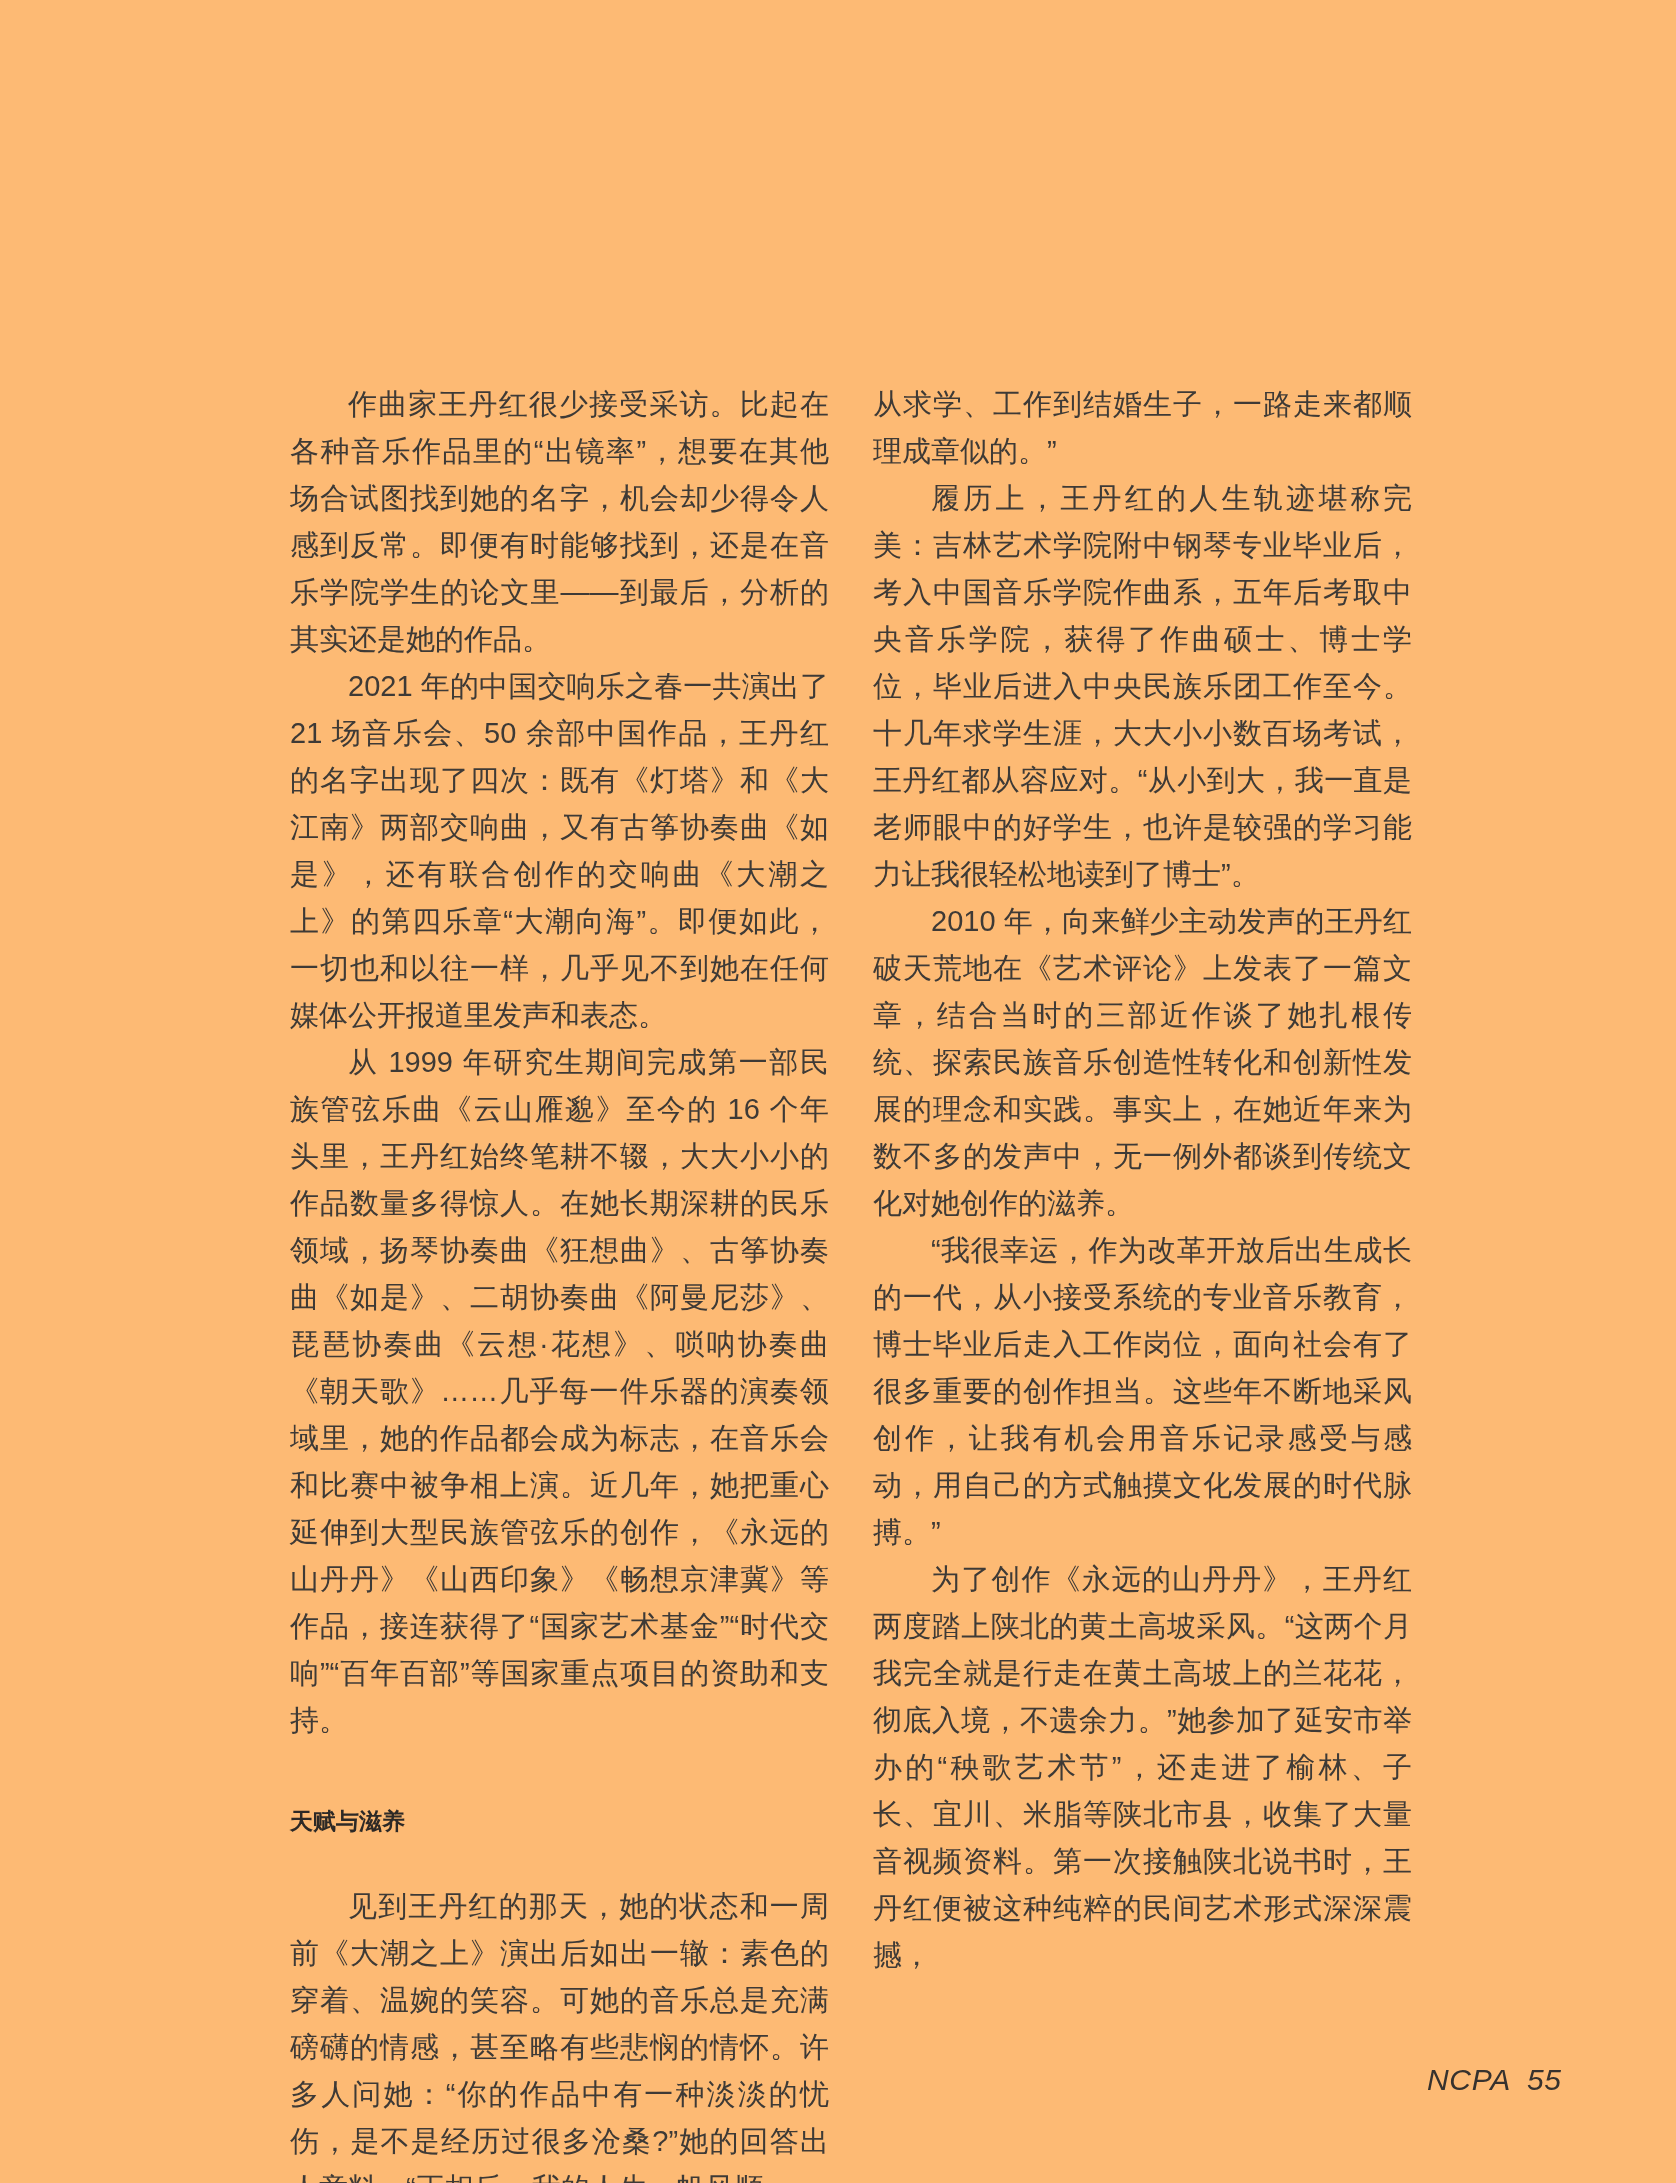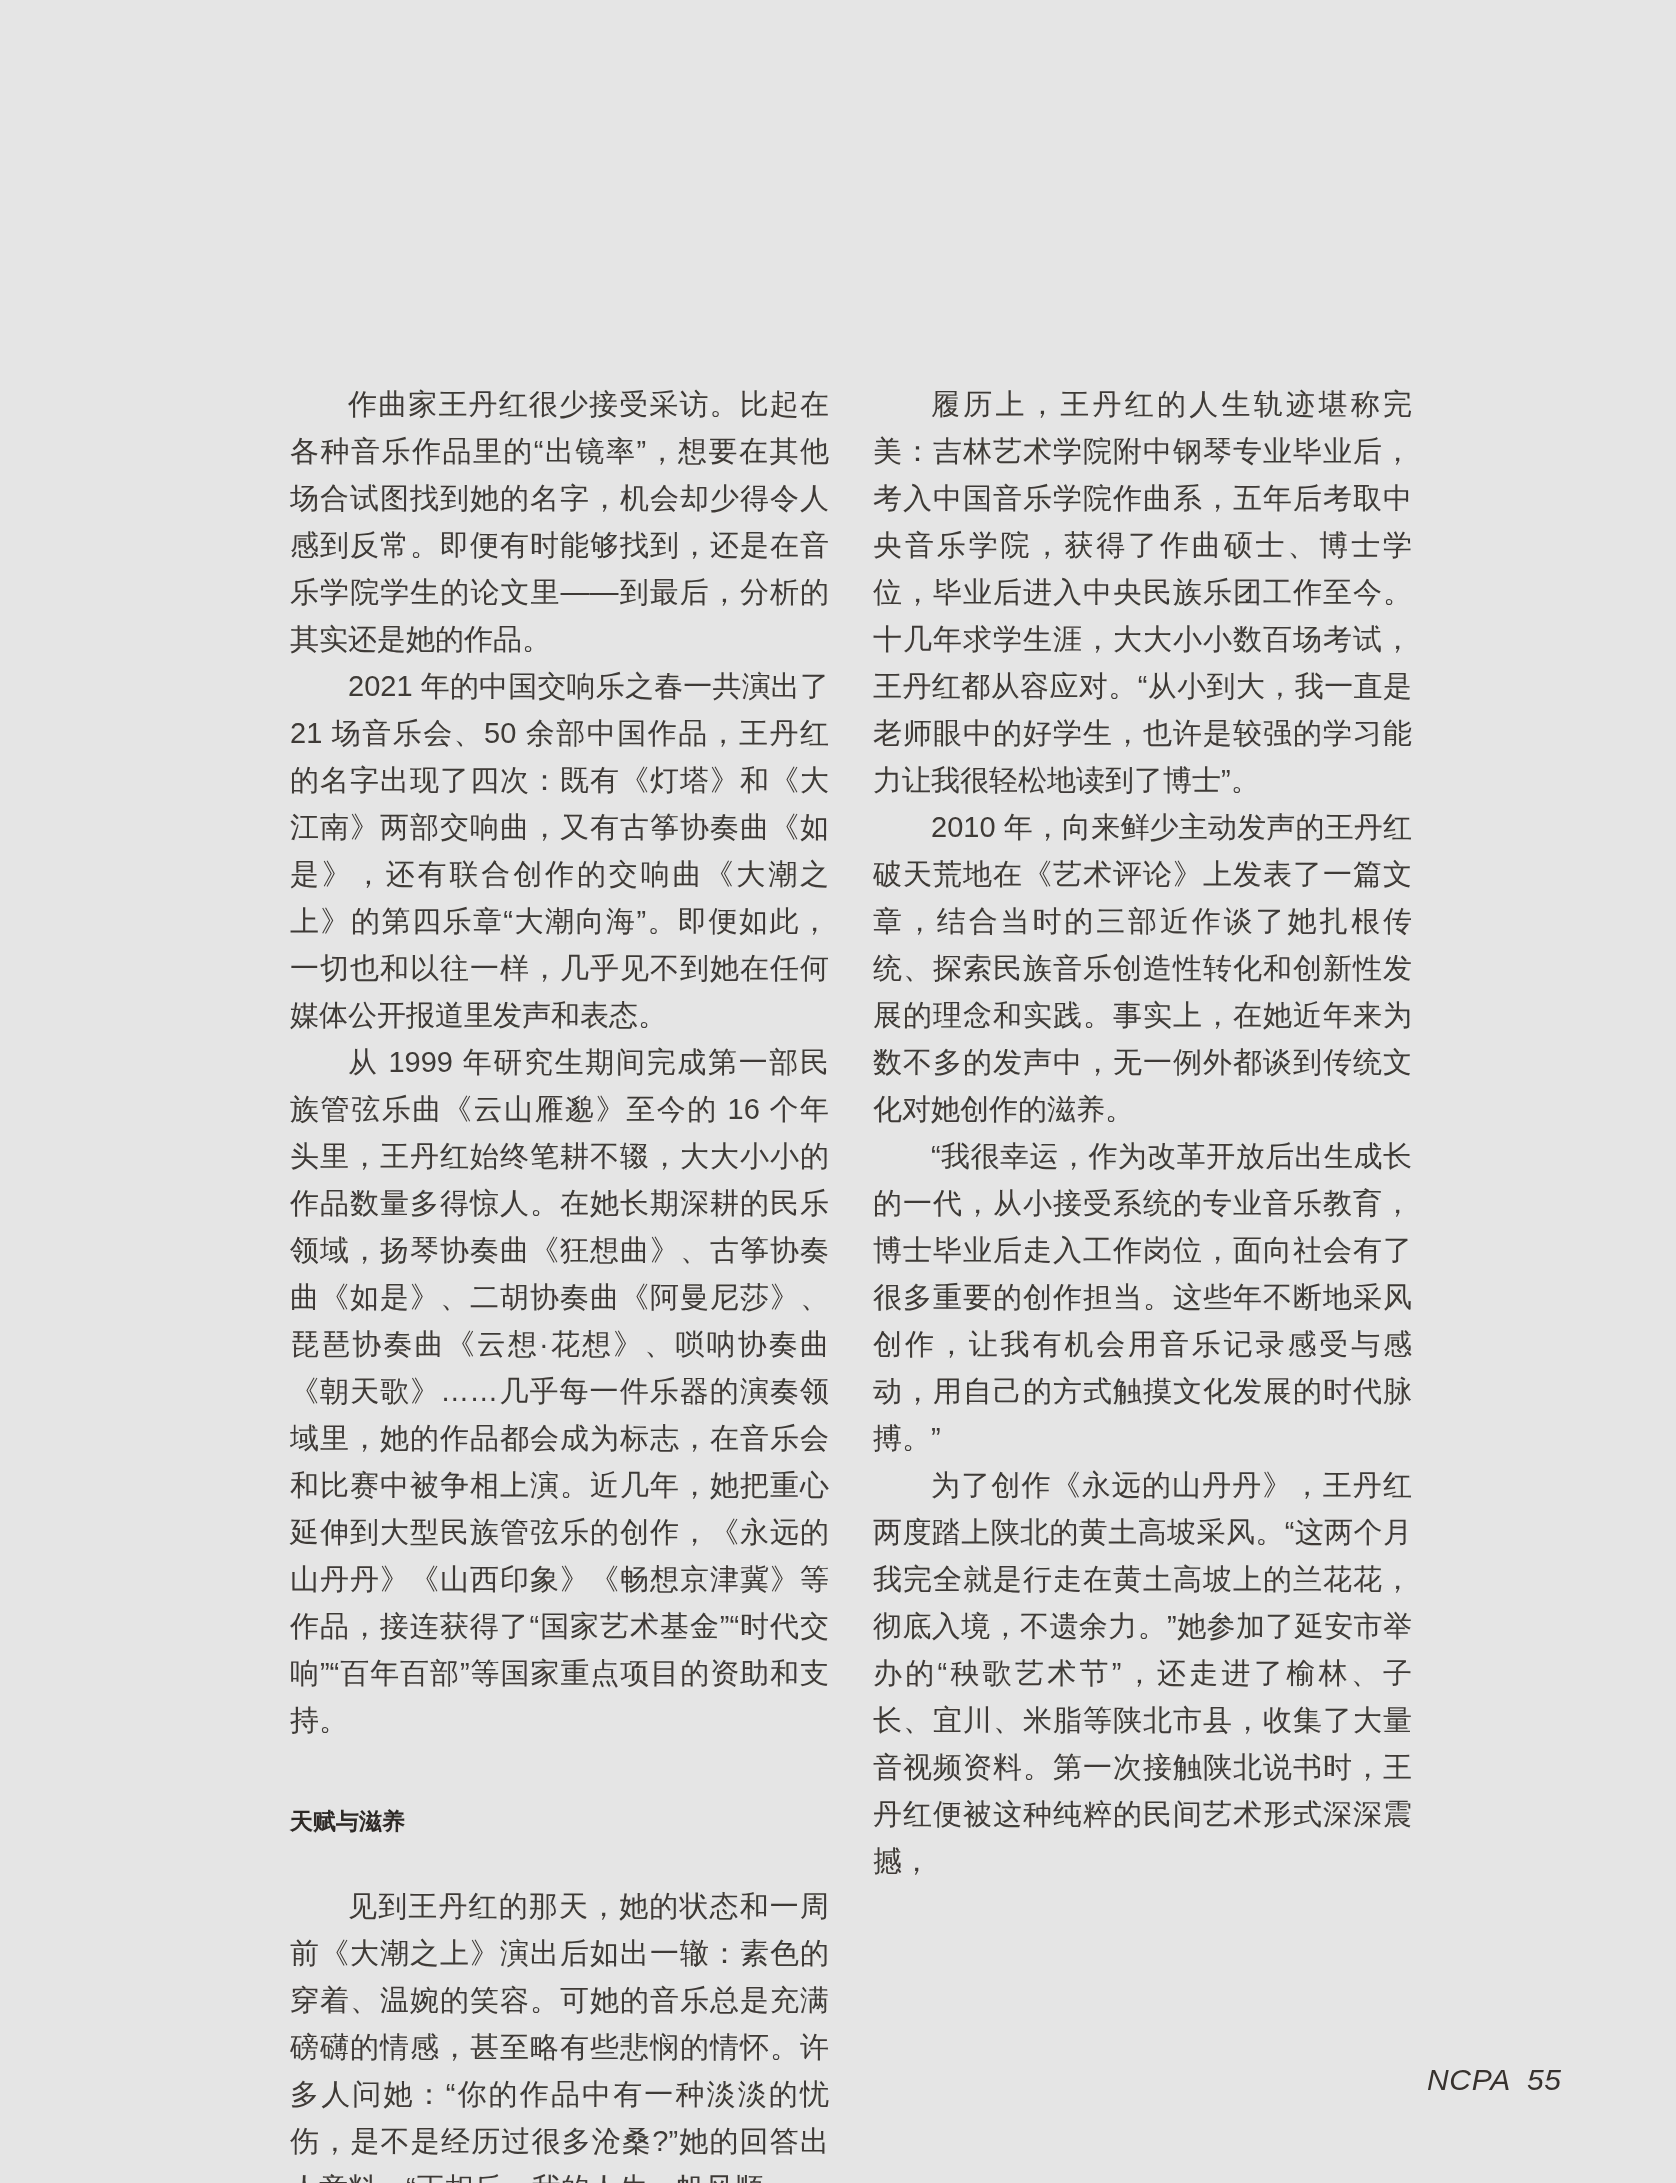--- a/index.html
+++ b/index.html
@@ -7,21 +7,21 @@
     width: 1676px;
     height: 2183px;
     background: #ffffff;
     font-family: "Liberation Sans", sans-serif;
     position: relative;
     overflow: hidden;
   }
   .page {
     position: absolute;
     inset: 0;
-    background: #e5e5e5;
+    background: #fdba74;
   }
   .article-columns {
     position: absolute;
     left: 290px;
     top: 381px;
     display: flex;
     gap: 44px;
   }
   .column {
     width: 539px;
@@ -68,20 +68,21 @@
 <div class="page">
   <div class="article-columns">
     <div class="column">
         <p>作曲家王丹红很少接受采访。比起在各种音乐作品里的“出镜率”，想要在其他场合试图找到她的名字，机会却少得令人感到反常。即便有时能够找到，还是在音乐学院学生的论文里——到最后，分析的其实还是她的作品。</p>
         <p>2021 年的中国交响乐之春一共演出了 21 场音乐会、50 余部中国作品，王丹红的名字出现了四次：既有《灯塔》和《大江南》两部交响曲，又有古筝协奏曲《如是》，还有联合创作的交响曲《大潮之上》的第四乐章“大潮向海”。即便如此，一切也和以往一样，几乎见不到她在任何媒体公开报道里发声和表态。</p>
         <p>从 1999 年研究生期间完成第一部民族管弦乐曲《云山雁邈》至今的 16 个年头里，王丹红始终笔耕不辍，大大小小的作品数量多得惊人。在她长期深耕的民乐领域，扬琴协奏曲《狂想曲》、古筝协奏曲《如是》、二胡协奏曲《阿曼尼莎》、琵琶协奏曲《云想·花想》、唢呐协奏曲《朝天歌》……几乎每一件乐器的演奏领域里，她的作品都会成为标志，在音乐会和比赛中被争相上演。近几年，她把重心延伸到大型民族管弦乐的创作，《永远的山丹丹》《山西印象》《畅想京津冀》等作品，接连获得了“国家艺术基金”“时代交响”“百年百部”等国家重点项目的资助和支持。</p>
         <h2 class="section-heading">天赋与滋养</h2>
         <p>见到王丹红的那天，她的状态和一周前《大潮之上》演出后如出一辙：素色的穿着、温婉的笑容。可她的音乐总是充满磅礴的情感，甚至略有些悲悯的情怀。许多人问她：“你的作品中有一种淡淡的忧伤，是不是经历过很多沧桑?”她的回答出人意料：“正相反，我的人生一帆风顺，</p>
       </div>
     <div class="column">
+        <p class="no-indent">从求学、工作到结婚生子，一路走来都顺理成章似的。”</p>
         <p>履历上，王丹红的人生轨迹堪称完美：吉林艺术学院附中钢琴专业毕业后，考入中国音乐学院作曲系，五年后考取中央音乐学院，获得了作曲硕士、博士学位，毕业后进入中央民族乐团工作至今。十几年求学生涯，大大小小数百场考试，王丹红都从容应对。“从小到大，我一直是老师眼中的好学生，也许是较强的学习能力让我很轻松地读到了博士”。</p>
         <p>2010 年，向来鲜少主动发声的王丹红破天荒地在《艺术评论》上发表了一篇文章，结合当时的三部近作谈了她扎根传统、探索民族音乐创造性转化和创新性发展的理念和实践。事实上，在她近年来为数不多的发声中，无一例外都谈到传统文化对她创作的滋养。</p>
         <p>“我很幸运，作为改革开放后出生成长的一代，从小接受系统的专业音乐教育，博士毕业后走入工作岗位，面向社会有了很多重要的创作担当。这些年不断地采风创作，让我有机会用音乐记录感受与感动，用自己的方式触摸文化发展的时代脉搏。”</p>
         <p>为了创作《永远的山丹丹》，王丹红两度踏上陕北的黄土高坡采风。“这两个月我完全就是行走在黄土高坡上的兰花花，彻底入境，不遗余力。”她参加了延安市举办的“秧歌艺术节”，还走进了榆林、子长、宜川、米脂等陕北市县，收集了大量音视频资料。第一次接触陕北说书时，王丹红便被这种纯粹的民间艺术形式深深震撼，</p>
       </div>
   </div>
   <div class="page-footer">
     <span>NCPA</span><span class="page-number">55</span>
   </div>
 </div>

